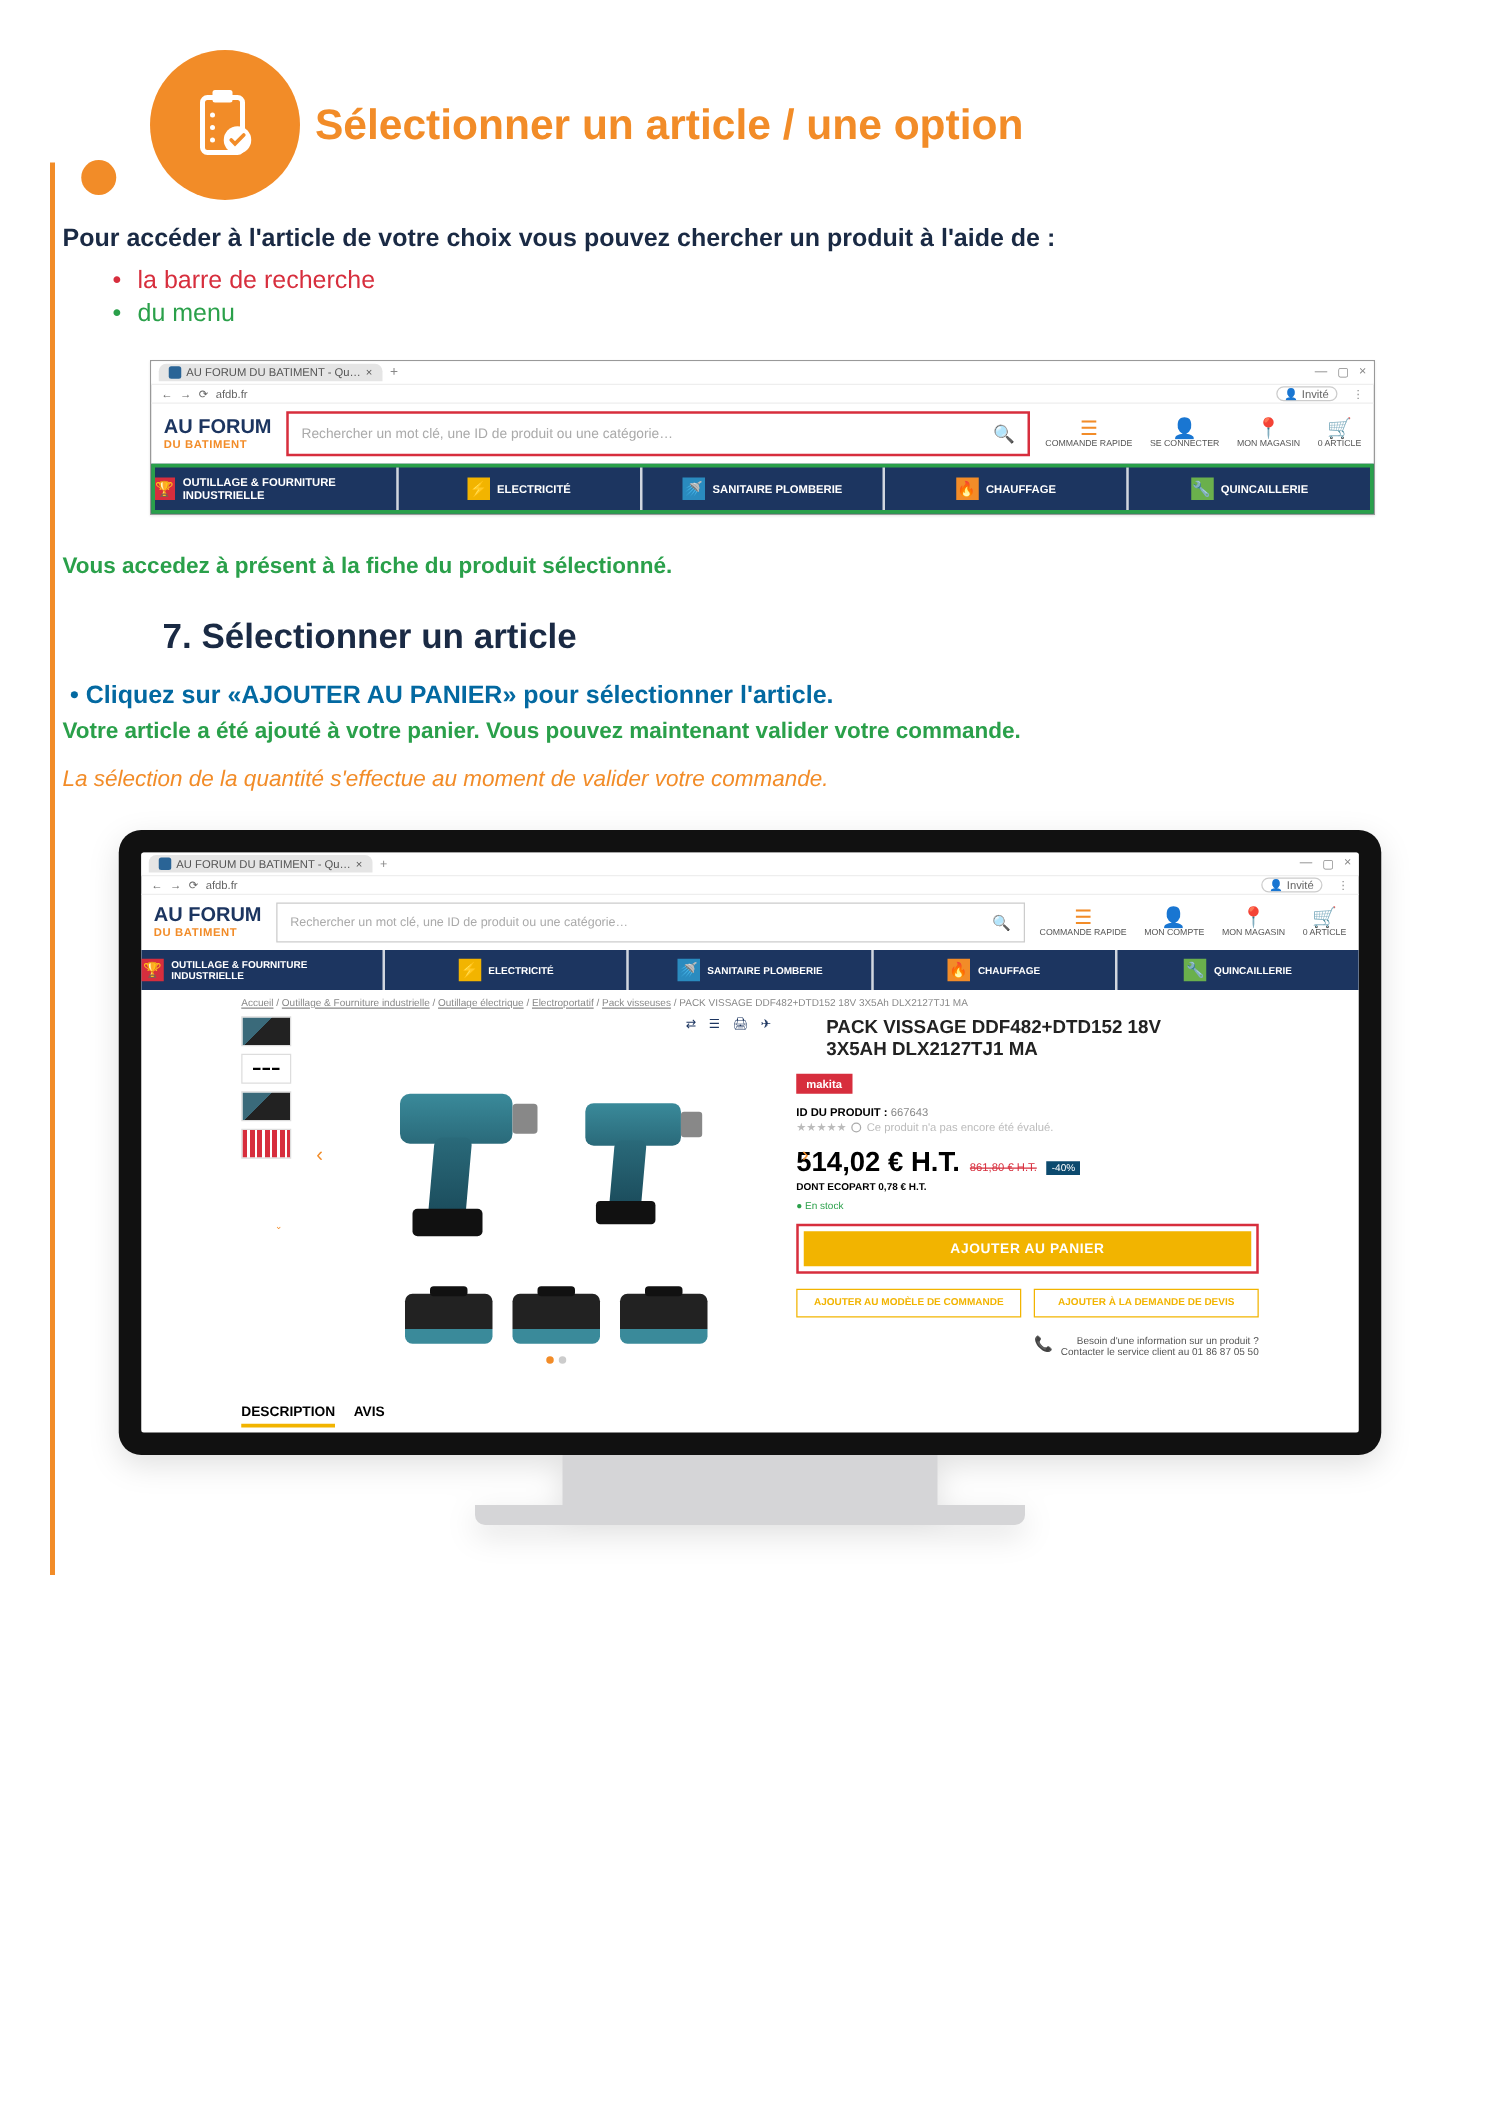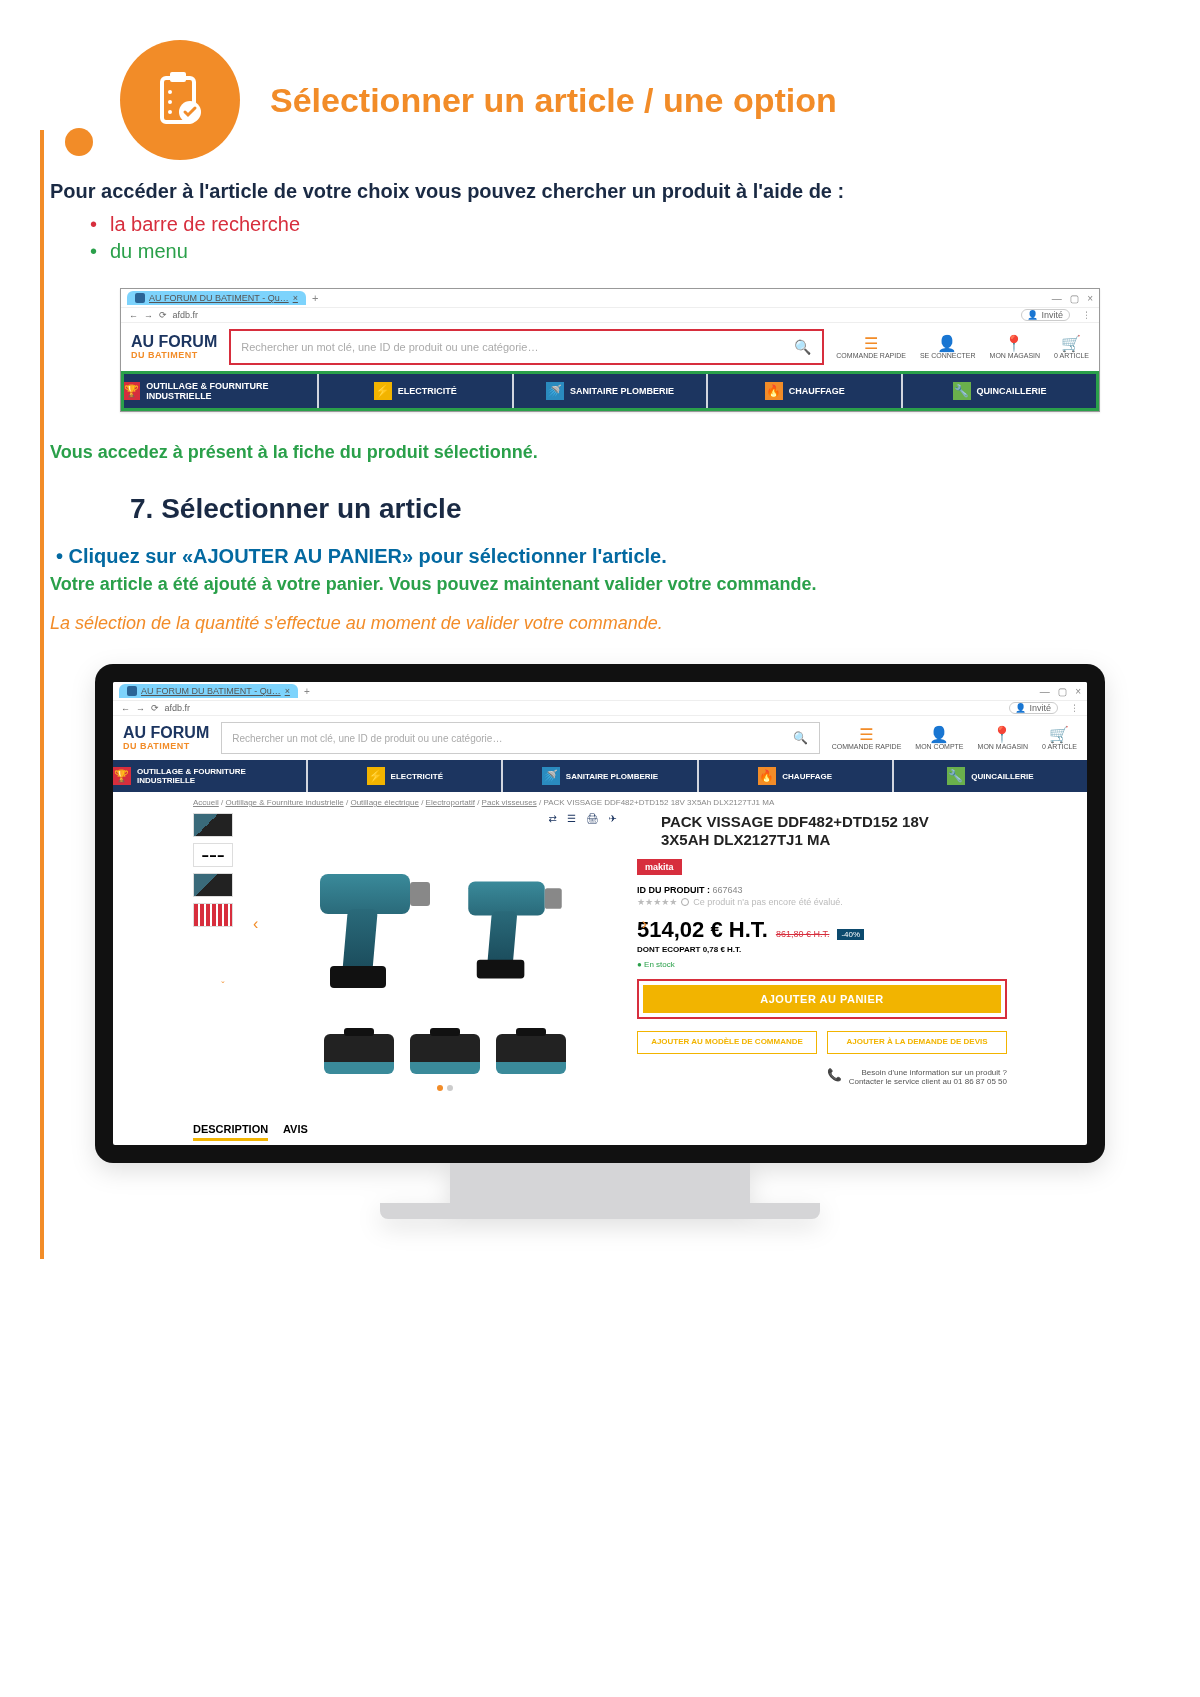--- a/index.html
+++ b/index.html
@@ -18,21 +18,21 @@
     left: 40px;
     top: 130px;
     bottom: 0;
     width: 4px;
     background: #f28c28;
   }
   
   .hdr {
     display: flex;
     align-items: center;
-    gap: 30px;
+    gap: 12px;
     margin-bottom: 20px;
     position: relative;
   }
   .hdr-icon-wrap { position: relative; margin-left: 70px; }
   .hdr-icon {
     width: 120px; height: 120px; border-radius: 50%;
     background: #f28c28; display: flex; align-items: center; justify-content: center;
     color: #fff;
   }
   .hdr-dot { position: absolute; left:-55px; top: 88px; width:28px; height:28px; border-radius:50%; background:#f28c28; }
@@ -54,21 +54,21 @@
     margin: 25px auto 30px 70px;
     width: 980px;
     border: 1px solid #999;
     font-size: 11px;
     background:#fff;
     box-shadow: 0 1px 2px rgba(0,0,0,0.1);
   }
   .browser-top {
     height: 18px; background:#fff; display:flex; align-items:center; padding:0 6px;
   }
-  .tab { display:flex;align-items:center;gap:4px;background:#7dd3fc;padding:2px 8px;border-radius:6px 6px 0 0;font-size:9px;color:#555;text-decoration:underline;}
+  .tab { display:flex;align-items:center;gap:4px;background:#e5e5e5;padding:2px 8px;border-radius:6px 6px 0 0;font-size:9px;color:#555;}
   .favicon{width:10px;height:10px;background:#2a6496;border-radius:2px;}
   .win-controls{margin-left:auto;display:flex;gap:8px;color:#888;font-size:10px;}
   .addr-bar{height:16px;display:flex;align-items:center;gap:6px;padding:0 8px;border-top:1px solid #eee;border-bottom:1px solid #eee;}
   .addr-bar span{font-size:9px;color:#666;}
   .addr-pill{font-size:8px;color:#888;margin-left:auto;border:1px solid #ccc;border-radius:8px;padding:0 6px;}
   .shot1-body{display:flex;align-items:center;padding:6px 10px;}
   .logo{color:#1c3560;font-weight:900;font-size:16px;line-height:1;}
   .logo-sub{color:#f28c28;font-size:9px;font-weight:900;letter-spacing:0.5px;}
   .searchbox{flex:1;margin:0 12px;border:2px solid #d72e3d;height:36px;display:flex;align-items:center;padding:0 10px;justify-content:space-between;color:#aaa;}
   .util{display:flex;gap:14px;align-items:flex-end;}

